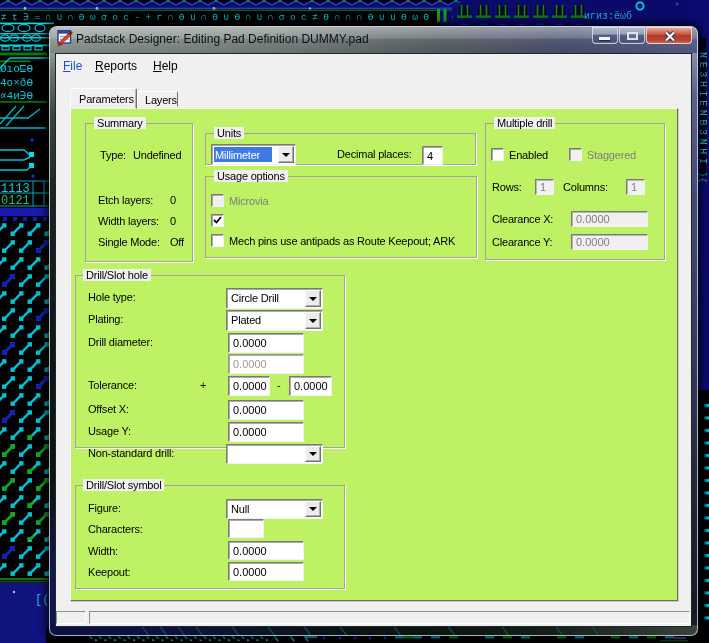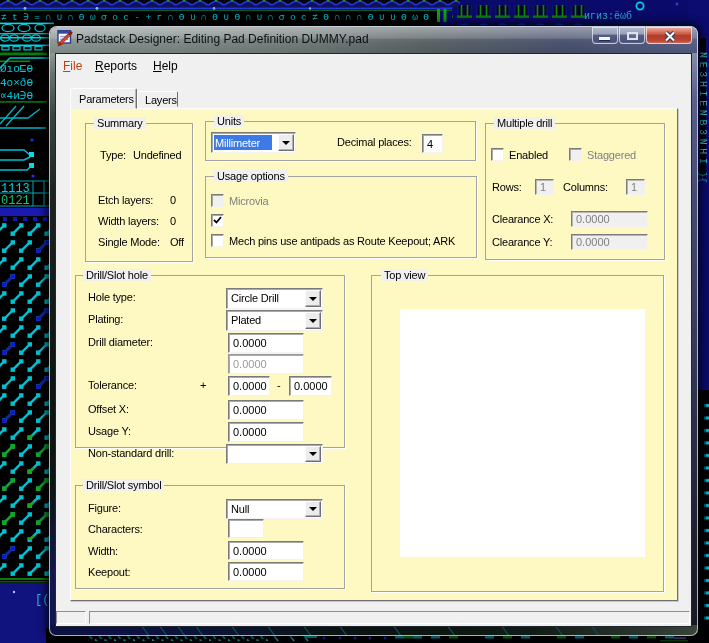--- a/index.html
+++ b/index.html
@@ -215,46 +215,46 @@
 </div>
 <div class="abs" style="left:597px;top:1px;width:46px;height:17px;border-radius:0 0 4px 4px;background:linear-gradient(180deg,#eeb2a4 0%,#dd8573 22%,#c4503a 45%,#b13c28 50%,#bb4530 78%,#cf7361 100%);box-shadow:inset 0 0 0 1px rgba(240,235,235,.8)">
 <svg class="abs" style="left:18px;top:4px" width="12" height="11">
         <path d="M2 1.5 L10 9.5 M10 1.5 L2 9.5" stroke="#323b5c" stroke-width="4.4"></path>
         <path d="M2 1.5 L10 9.5 M10 1.5 L2 9.5" stroke="#fafcff" stroke-width="2.1"></path>
       </svg>
 </div>
 
 <div class="abs" id="client" style="left:6px;top:27px;width:637px;height:574px;background:#f0f0f0;border:1px solid #20262e">
 
-<div class="abs" style="left:7px;top:5px;font:12px 'Liberation Sans',sans-serif;color:#c2410c"><u>F</u>ile</div>
+<div class="abs" style="left:7px;top:5px;font:12px 'Liberation Sans',sans-serif;color:#1d4ed8"><u>F</u>ile</div>
 <div class="abs" style="left:39px;top:5px;font:12px 'Liberation Sans',sans-serif;color:#000"><u>R</u>eports</div>
 <div class="abs" style="left:97px;top:5px;font:12px 'Liberation Sans',sans-serif;color:#000"><u>H</u>elp</div>
 
 <div class="abs" style="left:14px;top:34px;width:67px;height:21px;background:#f0f0f0;border:1px solid;border-color:#fdfdfd #6f6f6f #f0f0f0 #fdfdfd;border-radius:2px 2px 0 0;box-shadow:inset -1px 0 0 #b8b8b8;z-index:3">
 <div class="lbl" style="left:8px;top:4px">Parameters</div>
 </div>
 <div class="abs" style="left:81px;top:37px;width:41px;height:16px;background:#f0f0f0;border:1px solid;border-color:#fdfdfd #6f6f6f #f0f0f0 #fdfdfd;border-radius:2px 2px 0 0;z-index:1">
 <div class="lbl" style="left:7px;top:2px">Layers</div>
 </div>
 
-<div class="abs" id="page" style="left:14px;top:54px;width:608px;height:493px;background:#fef9c3;border:1px solid;border-color:#fdfdfd #6f6f6f #6f6f6f #fdfdfd;box-shadow:1px 1px 0 #c8c8c8;z-index:2">
+<div class="abs" id="page" style="left:14px;top:54px;width:608px;height:493px;background:#bef264;border:1px solid;border-color:#fdfdfd #6f6f6f #6f6f6f #fdfdfd;box-shadow:1px 1px 0 #c8c8c8;z-index:2">
 
 <div class="grp" style="left:14px;top:14px;width:108px;height:139px">
           <b>Summary</b>
 <div class="lbl" style="left:14px;top:25px">Type:</div>
           <div class="lbl" style="left:47px;top:25px">Undefined</div>
 <div class="lbl" style="left:12px;top:70px">Etch layers:</div>
           <div class="lbl" style="left:84px;top:70px">0</div>
 <div class="lbl" style="left:12px;top:91px">Width layers:</div>
           <div class="lbl" style="left:84px;top:91px">0</div>
 <div class="lbl" style="left:12px;top:112px">Single Mode:</div>
           <div class="lbl" style="left:84px;top:112px">Off</div>
 </div>
 
-<div class="grp" style="left:134px;top:12px;width:271px;height:40px">
+<div class="grp" style="left:134px;top:24px;width:271px;height:32px">
           <b>Units</b>
 <div class="combo" style="left:5px;top:10px;width:85px;height:21px">
 <div class="abs" style="left:2px;top:2px;width:58px;height:15px;background:#3d7ae5"></div>
 <span style="color:#fff;top:4px;left:3px">Millimeter</span>
 <div class="cbtn">
               <i></i>
             </div>
 </div>
 <div class="lbl" style="left:131px;top:14px">Decimal places:</div>
 <div class="field" style="left:216px;top:12px;width:21px;height:19px">4</div>
@@ -319,24 +319,20 @@
 <div class="field" style="left:152px;top:146px;width:76px;height:20px">0.0000</div>
 <div class="lbl" style="left:12px;top:171px">Non-standard drill:</div>
 <div class="combo" style="left:150px;top:168px;width:97px;height:20px">
             <span></span>
             <div class="cbtn">
               <i></i>
             </div>
           </div>
 </div>
 
-<div class="grp" style="left:300px;top:166px;width:293px;height:317px">
-          <b style="left:9px">Top view</b>
-<div class="abs" style="left:28px;top:33px;width:245px;height:248px;background:#fff"></div>
-</div>
 
 <div class="grp" style="left:4px;top:376px;width:270px;height:104px">
           <b style="left:7px">Drill/Slot symbol</b>
 <div class="lbl" style="left:12px;top:16px">Figure:</div>
 <div class="combo" style="left:150px;top:13px;width:97px;height:20px">
             <span>Null</span>
             <div class="cbtn">
               <i></i>
             </div>
           </div>

